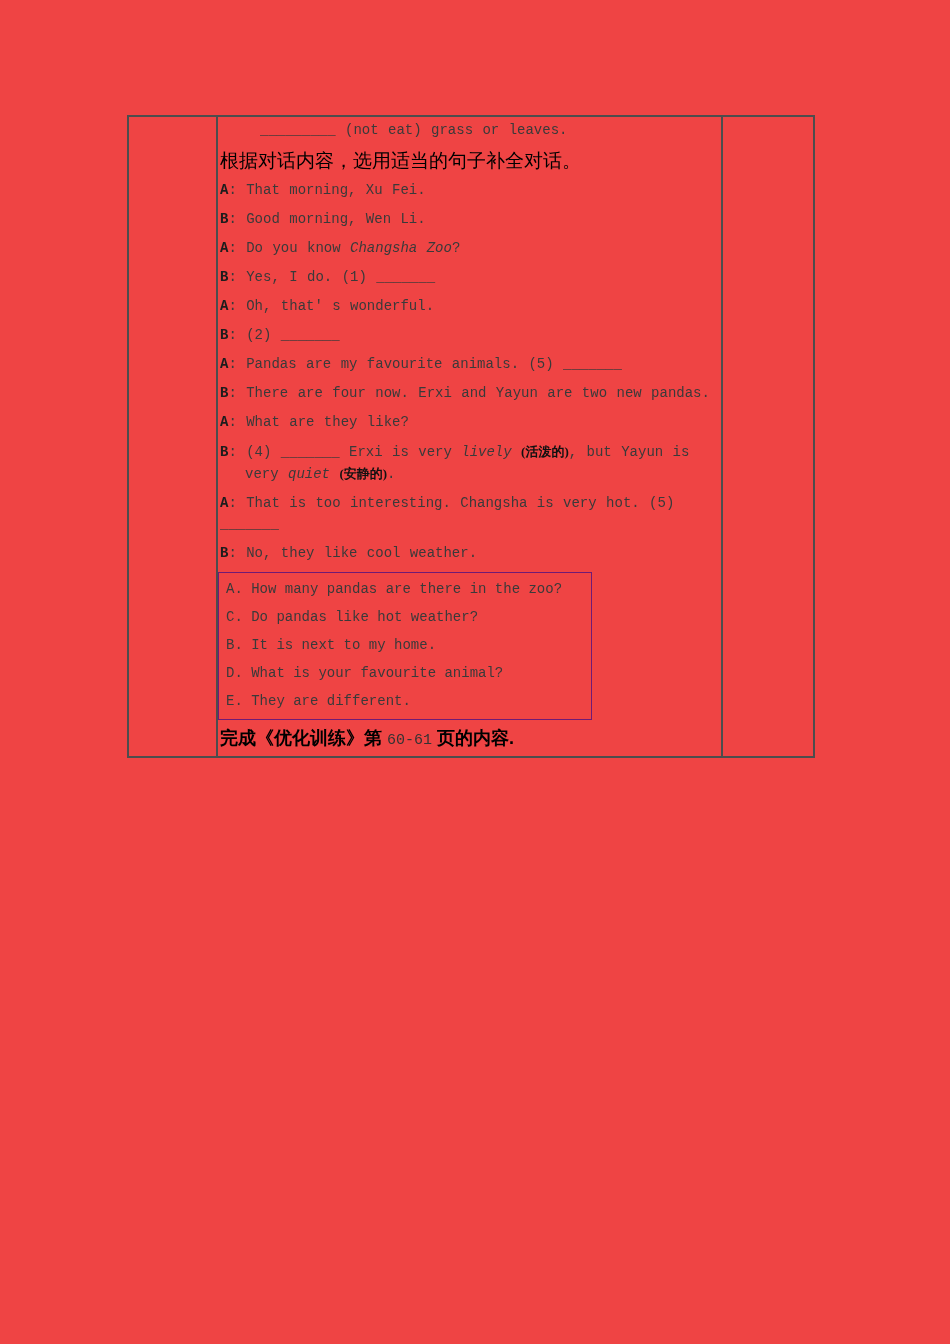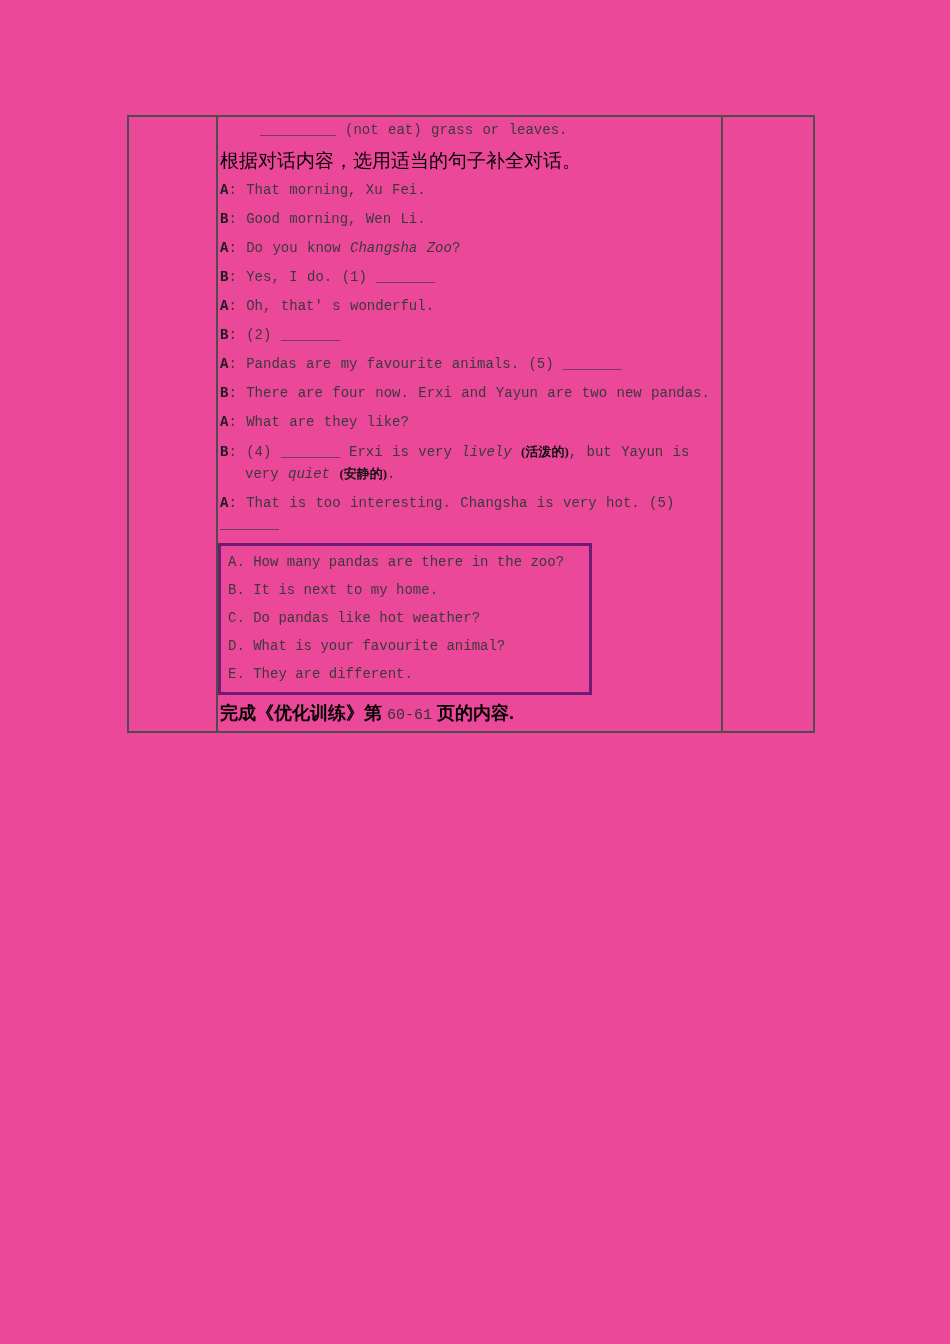--- a/index.html
+++ b/index.html
@@ -4,21 +4,21 @@
 <style>
   html, body {
     margin: 0; padding: 0;
     background: #ffffff;
     font-family: "Liberation Mono", "DejaVu Sans Mono", monospace;
     color: #3a3a3a;
   }
   .page {
     position: relative;
     width: 950px; height: 1344px;
-    background: #ec4899;
+    background: #ef4444;
     overflow: hidden;
   }
   .doc-table {
     position: absolute;
     left: 127px; top: 115px;
     width: 688px;
     min-height: 615px;
     border: 2px solid #4d4d4d;
     display: flex;
     box-sizing: border-box;
@@ -62,21 +62,21 @@
     color: #1d1d1d;
   }
   .italic { font-style: italic; }
   .cjk {
     font-family: Liberation Serif, serif;
     font-weight: bold;
     font-size: 13px;
     color: #111111;
   }
   .choices-box {
-    border: 3px solid #701a75;
+    border: 1px solid #701a75;
     width: 374px;
     box-sizing: border-box;
     margin: 2px 0 0 -2px;
     padding: 6px 4px 0 7px;
   }
   .choice {
     font-size: 14px;
     line-height: 21px;
     margin: 0 0 7px 0;
   }
@@ -113,26 +113,27 @@
           <p class="line"><span class="spk">B</span>: <span>Good morning, Wen Li.</span></p>
           <p class="line"><span class="spk">A</span>: <span>Do you know </span><span class="italic">Changsha Zoo</span><span>?</span></p>
           <p class="line"><span class="spk">B</span>: <span>Yes, I do. (1) _______</span></p>
           <p class="line"><span class="spk">A</span>: <span>Oh, that' s wonderful.</span></p>
           <p class="line"><span class="spk">B</span>: <span>(2) _______</span></p>
           <p class="line"><span class="spk">A</span>: <span>Pandas are my favourite animals. (5) _______</span></p>
           <p class="line"><span class="spk">B</span>: <span>There are four now. Erxi and Yayun are two new pandas.</span></p>
           <p class="line"><span class="spk">A</span>: <span>What are they like?</span></p>
           <p class="line" style="padding-left: 25px; text-indent: -25px;"><span class="spk">B</span>: <span>(4) _______ Erxi is very </span><span class="italic">lively</span><span> </span><span class="cjk">(活泼的)</span><span>, but Yayun is very </span><span class="italic">quiet</span><span> </span><span class="cjk">(安静的)</span><span>.</span></p>
           <p class="line"><span class="spk">A</span>: <span>That is too interesting. Changsha is very hot. (5) _______</span></p>
+          <p class="line"><span class="spk">B</span>: <span>No, they like cool weather.</span></p>
         </div>
 
       <div class="choices-box" id="choices-box">
           <div class="choice">A. How many pandas are there in the zoo?</div>
+          <div class="choice">C. Do pandas like hot weather?</div>
           <div class="choice">B. It is next to my home.</div>
-          <div class="choice">C. Do pandas like hot weather?</div>
           <div class="choice">D. What is your favourite animal?</div>
           <div class="choice">E. They are different.</div>
         </div>
 
       <p class="homework">
         <span>完成《优化训练》第 </span><span class="num">60-61</span><span> 页的内容.</span>
       </p>
 
     </div>
     <div class="cell cell-right"></div>

